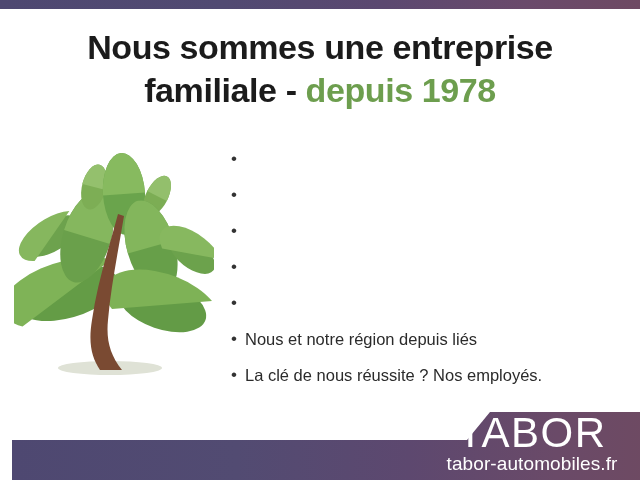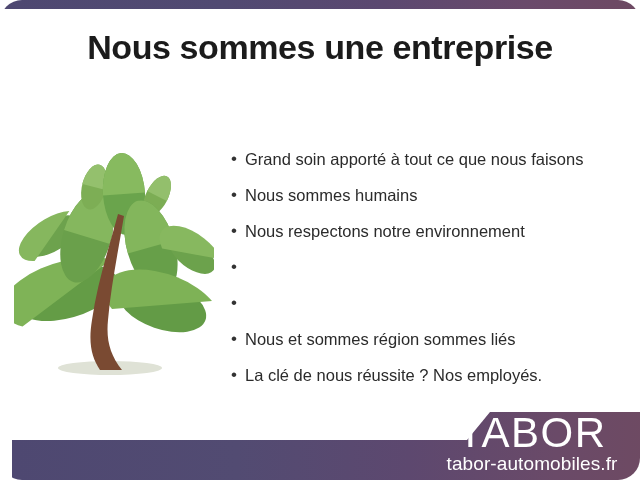--- a/index.html
+++ b/index.html
@@ -12,21 +12,20 @@
     overflow: hidden;
     background: #ffffff;
     font-family: "Liberation Sans", sans-serif;
   }
   .slide {
     position: relative;
     width: 640px;
     height: 480px;
     background: #ffffff;
     overflow: hidden;
-    border-radius: 22px;
   }
 
   
   .top-bar {
     position: absolute;
     top: 0;
     left: 0;
     width: 640px;
     height: 9px;
     background: linear-gradient(to right, #4e4871 0%, #514a72 35%, #5b4870 60%, #6a4a6b 82%, #6e4a63 100%);
@@ -129,20 +128,23 @@
 </style>
 </head>
 <body>
 
 <div class="slide">
 
   <div class="top-bar"></div>
 
   <div class="title-block">
     <div class="title-line">Nous sommes une entreprise</div>
+    <div class="title-line">
+      <span>familiale -</span><span class="title-spacer"></span><span class="title-accent">depuis 1978</span>
+    </div>
   </div>
 
   <svg class="tree" viewBox="0 0 200 232">
 
     <ellipse cx="96" cy="216" rx="52" ry="7" fill="#dfe2d6"></ellipse>
 
     <g>
       <ellipse cx="38" cy="84" rx="31" ry="15" fill="#6da24d" transform="rotate(-32 38 84)"></ellipse>
       <path d="M 10 96 A 31 15 0 0 1 66 72 Z" fill="#86b75e" transform="rotate(-32 38 84)"></path>
     </g>
@@ -186,39 +188,36 @@
       <ellipse cx="148" cy="153" rx="46" ry="24" fill="#639b46" transform="rotate(19 148 153)"></ellipse>
       <path d="M 102 173 A 46 24 0 0 1 194 133 Z" fill="#7eb256" transform="rotate(19 148 153)"></path>
     </g>
 
     <path d="M 104 62 C 95 96 83 132 78 168 C 74 192 78 206 86 218 L 108 218 C 96 203 92 188 94 168 C 97 134 104 100 110 64 Z" fill="#7a4a32"></path>
   </svg>
 
   <div class="bullets">
     <div class="bullet-row">
       <span class="bullet-dot">•</span>
-      <span class="bullet-text">Grand soin apporté à tout ce que nous faisons</span>
-    </div>
-    <div class="bullet-row">
-      <span class="bullet-dot">•</span>
-      <span class="bullet-text">Nous sommes humains</span>
-    </div>
-    <div class="bullet-row">
-      <span class="bullet-dot">•</span>
-      <span class="bullet-text">Nous respectons notre environnement</span>
-    </div>
-    <div class="bullet-row">
-      <span class="bullet-dot">•</span>
-    </div>
-    <div class="bullet-row">
-      <span class="bullet-dot">•</span>
-    </div>
-    <div class="bullet-row">
-      <span class="bullet-dot">•</span>
-      <span class="bullet-text">Nous et sommes région sommes liés</span>
+    </div>
+    <div class="bullet-row">
+      <span class="bullet-dot">•</span>
+    </div>
+    <div class="bullet-row">
+      <span class="bullet-dot">•</span>
+    </div>
+    <div class="bullet-row">
+      <span class="bullet-dot">•</span>
+    </div>
+    <div class="bullet-row">
+      <span class="bullet-dot">•</span>
+    </div>
+    <div class="bullet-row">
+      <span class="bullet-dot">•</span>
+      <span class="bullet-text">Nous et notre région depuis liés</span>
     </div>
     <div class="bullet-row">
       <span class="bullet-dot">•</span>
       <span class="bullet-text">La clé de nous réussite ? Nos employés.</span>
     </div>
   </div>
 
   <div class="footer">
     <svg class="footer-svg" width="640" height="80" viewBox="0 0 640 80">
       <defs>

